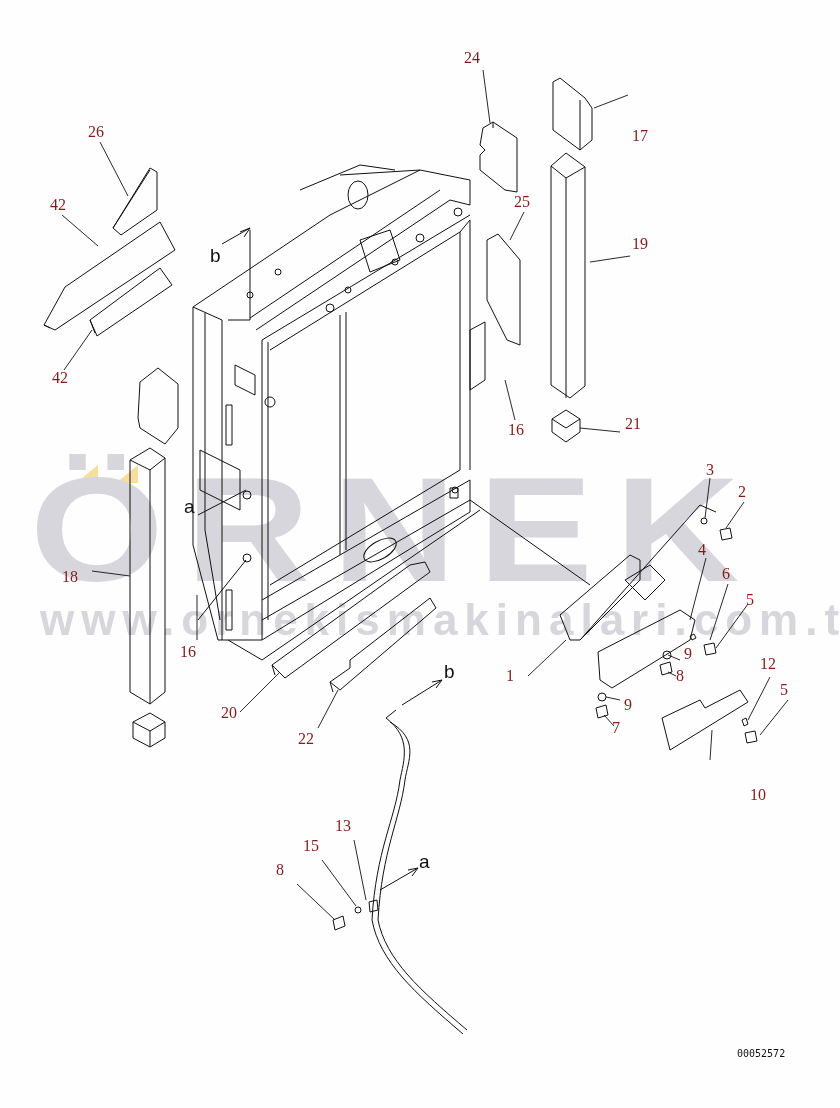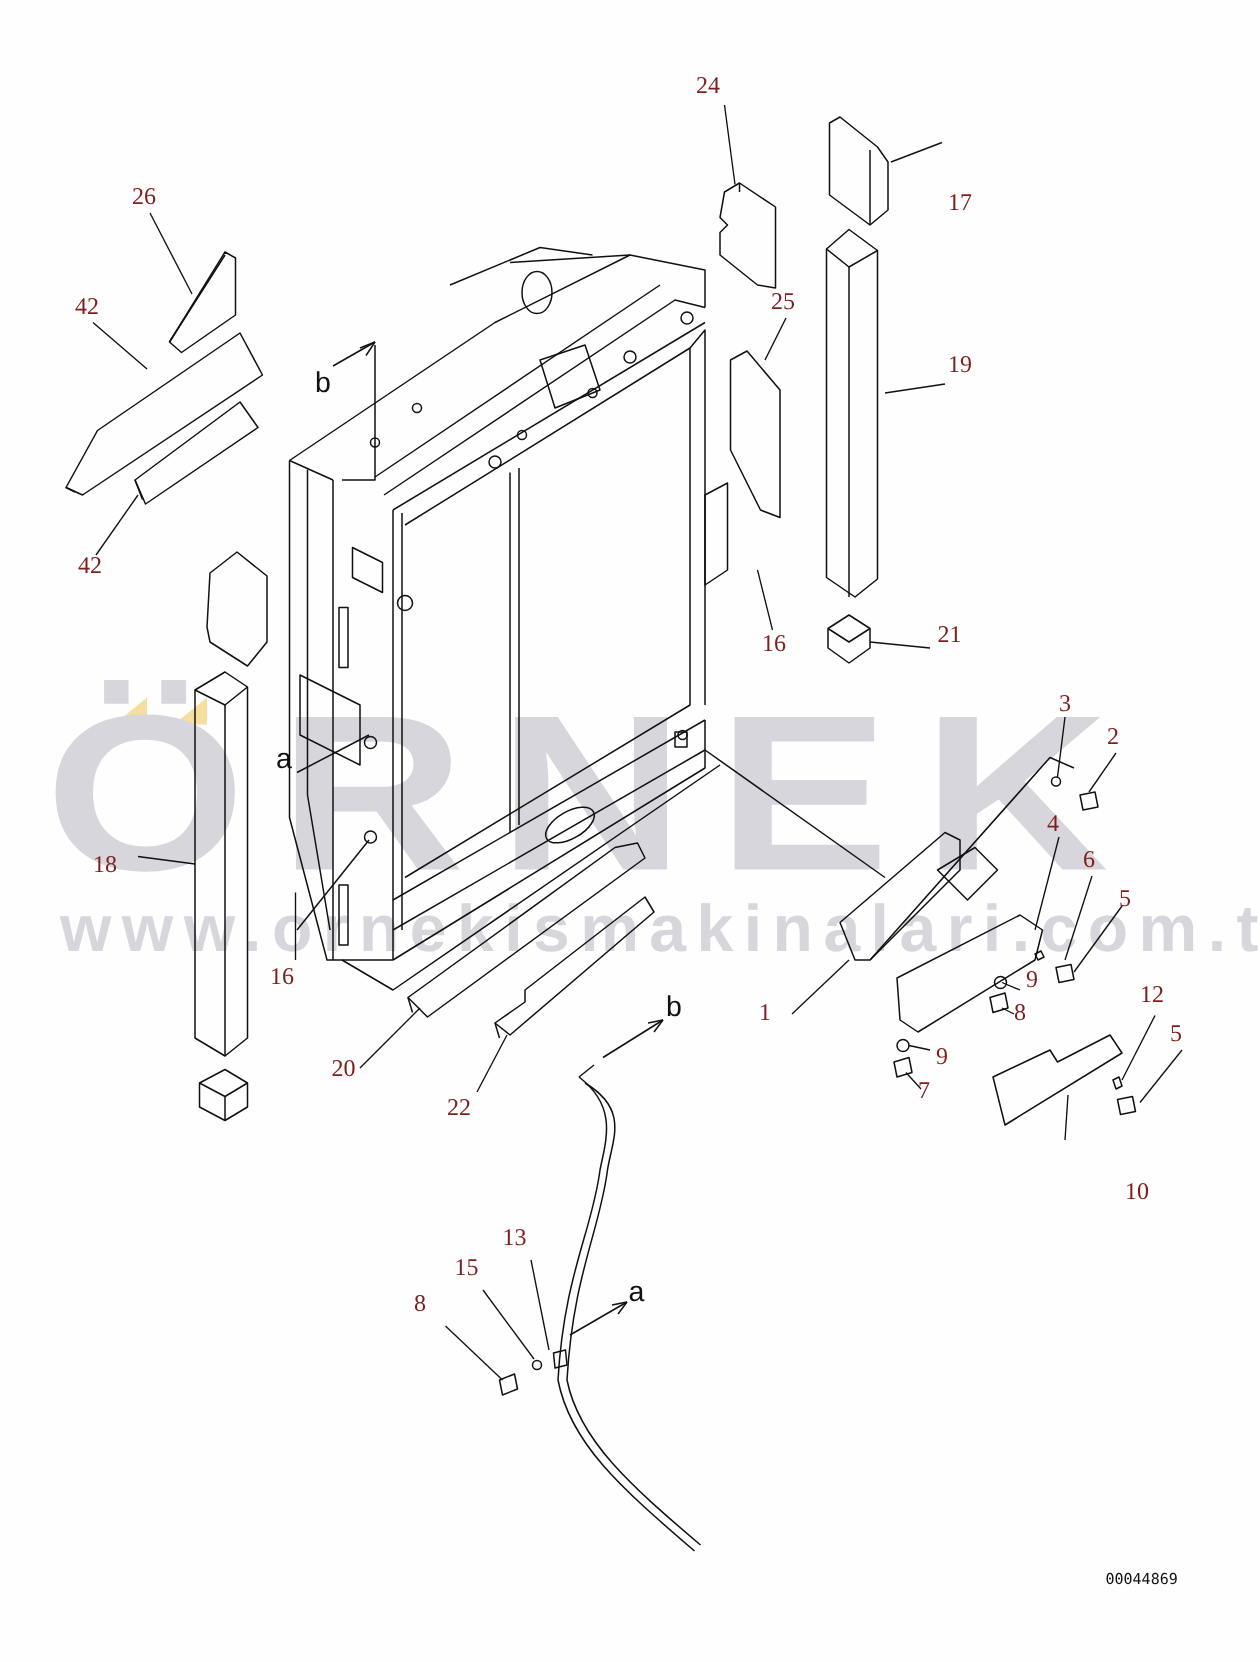--- a/index.html
+++ b/index.html
@@ -215,14 +215,14 @@
   <div class="callout" style="left:632px;top:236px;">19</div>
   <div class="callout" style="left:221px;top:705px;">20</div>
   <div class="callout" style="left:625px;top:416px;">21</div>
   <div class="callout" style="left:298px;top:731px;">22</div>
   <div class="callout" style="left:50px;top:197px;">42</div>
   <div class="callout" style="left:464px;top:50px;">24</div>
   <div class="callout" style="left:514px;top:194px;">25</div>
   <div class="callout" style="left:88px;top:124px;">26</div>
   <div class="callout" style="left:52px;top:370px;">42</div>
 
-  <div id="drawing-number">00044869</div>
+  <div id="drawing-number">00052572</div>
 </div>
 
 </body></html>

